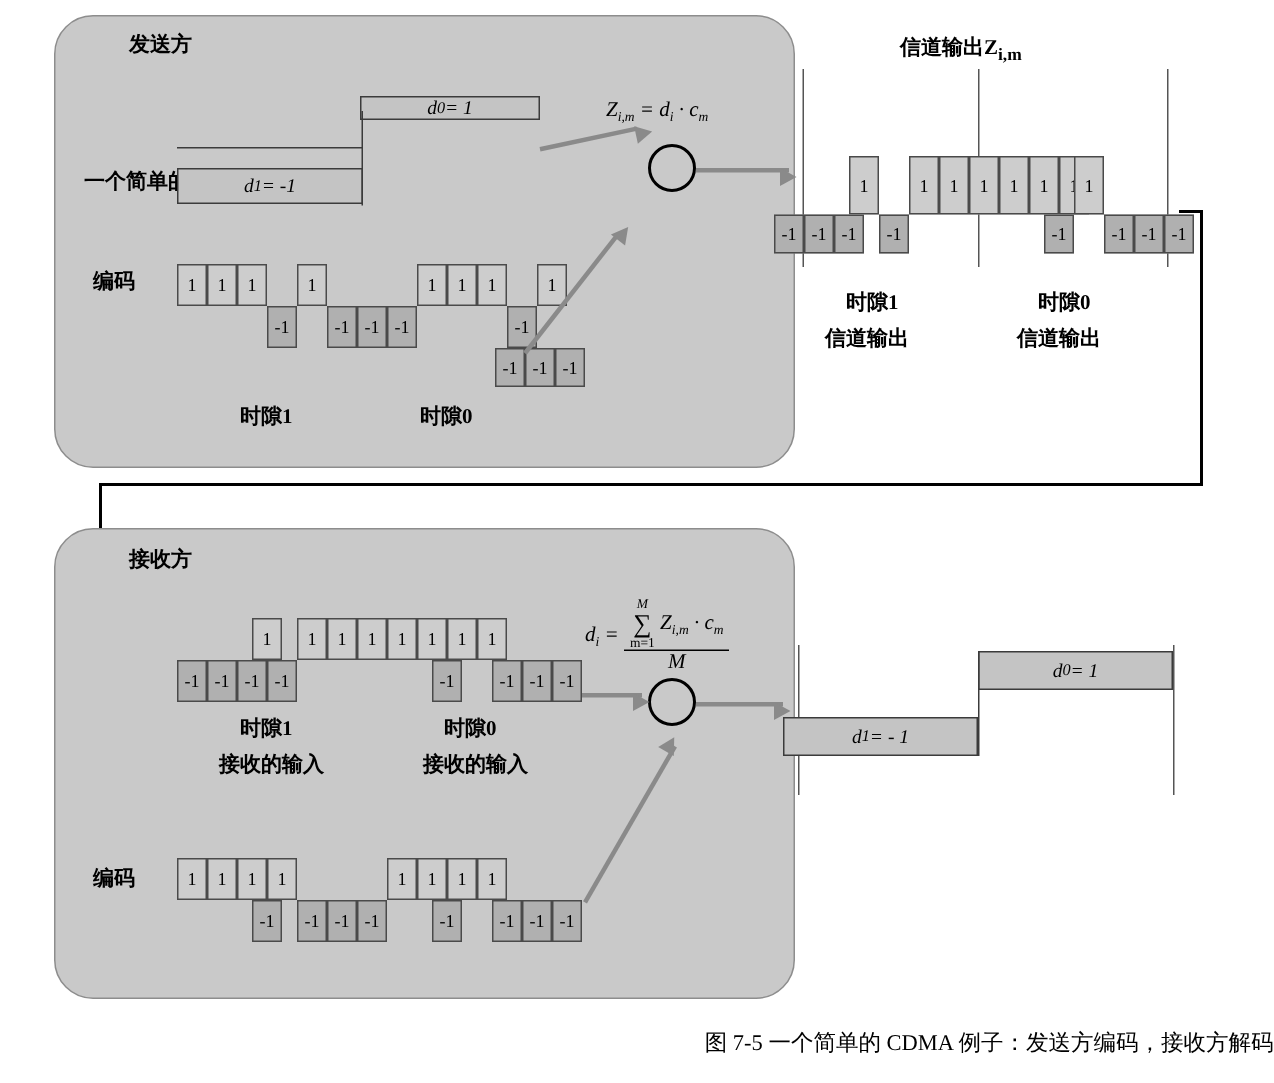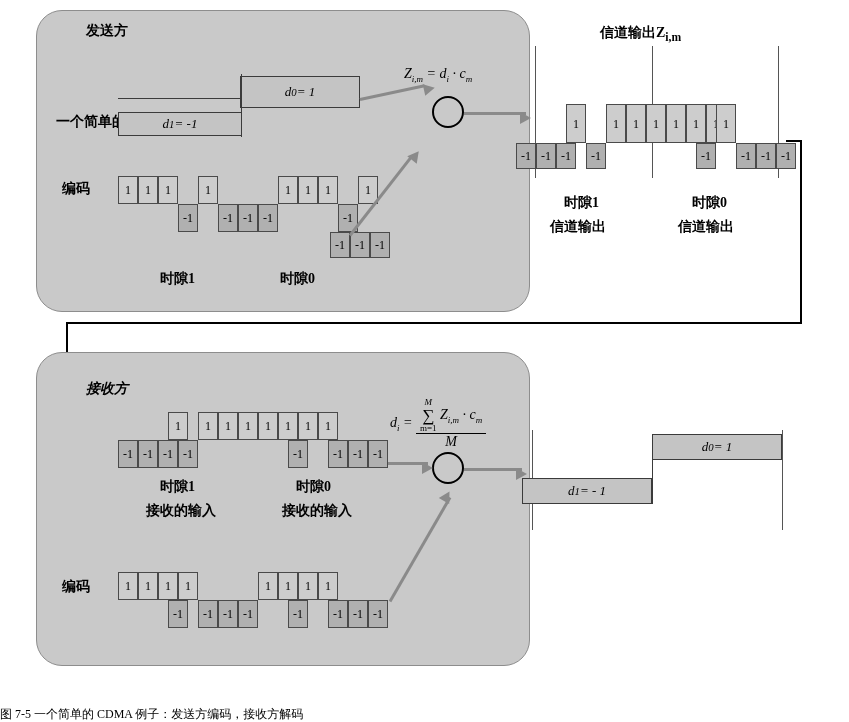--- a/index.html
+++ b/index.html
@@ -137,38 +137,37 @@
     font-style: italic;
     display: flex;
     align-items: center;
     justify-content: center;
   }
   #caption {
     position: absolute;
     left: 0;
     top: 686px;
     width: 849px;
-    text-align: left;
-    font-size: 12px;
-    font-family: "Liberation Serif", serif;
-    margin-top: 20px;
+    text-align: right;
+    font-size: 15px;
+    font-family: "Liberation Serif", serif;
   }
 </style>
 </head>
 <body>
 
 <div id="root">
 
   <div class="panel" id="sender-panel"></div>
 
   <div class="lbl lbl-cn-b" style="left:86px; top:22px;">发送方</div>
   <div class="lbl lbl-cn-b" style="left:56px; top:113px;">一个简单的</div>
   <div class="lbl lbl-cn-b" style="left:62px; top:180px;">编码</div>
 
-  <div class="databit-box" style="left:240px; top:76px; width:120px; height:32px;">d<sub>0</sub> = 1</div>
+  <div class="databit-box" style="left:240px; top:64px; width:120px; height:16px;">d<sub>0</sub> = 1</div>
   <div class="databit-box" style="left:118px; top:112px; width:124px; height:24px;">d<sub>1</sub> = -1</div>
   <div class="hline" style="left:118px; top:98px; width:124px; background:#3b3b3b;"></div>
   <div class="vline" style="left:241px; top:74px; height:63px; background:#3b3b3b;"></div>
 
   <div class="chip light" style="left:118px; top:176px; width:20px; height:28px;">1</div>
   <div class="chip light" style="left:138px; top:176px; width:20px; height:28px;">1</div>
   <div class="chip light" style="left:158px; top:176px; width:20px; height:28px;">1</div>
   <div class="chip dark" style="left:178px; top:204px; width:20px; height:28px;">-1</div>
   <div class="chip light" style="left:198px; top:176px; width:20px; height:28px;">1</div>
   <div class="chip dark" style="left:218px; top:204px; width:20px; height:28px;">-1</div>
@@ -228,21 +227,21 @@
   <div class="lbl lbl-cn-b" style="left:678px; top:218px;">信道输出</div>
 
   <div class="vline" style="left:800px; top:140px; height:183px; background:#000; width:2px;"></div>
   <div class="hline" style="left:786px; top:140px; width:16px; background:#000; height:2px;"></div>
   <div class="hline" style="left:66px; top:322px; width:736px; background:#000; height:2px;"></div>
   <div class="vline" style="left:66px; top:322px; height:118px; background:#000; width:2px;"></div>
   <div class="arrow-line black" style="left:66px; top:440px; width:34px;"></div>
   <div class="arrow-head black" style="left:96px; top:440px;"></div>
 
   <div class="panel" id="receiver-panel"></div>
-  <div class="lbl lbl-cn-b" style="left:86px; top:380px;font-style:italic;">接收方</div>
+  <div class="lbl lbl-cn-b" style="left:86px; top:365px;">接收方</div>
 
   <div class="chip dark" style="left:118px; top:440px; width:20px; height:28px;">-1</div>
   <div class="chip dark" style="left:138px; top:440px; width:20px; height:28px;">-1</div>
   <div class="chip dark" style="left:158px; top:440px; width:20px; height:28px;">-1</div>
   <div class="chip light" style="left:168px; top:412px; width:20px; height:28px;">1</div>
   <div class="chip dark" style="left:178px; top:440px; width:20px; height:28px;">-1</div>
   <div class="chip light" style="left:198px; top:412px; width:20px; height:28px;">1</div>
   <div class="chip light" style="left:218px; top:412px; width:20px; height:28px;">1</div>
   <div class="chip light" style="left:238px; top:412px; width:20px; height:28px;">1</div>
 

